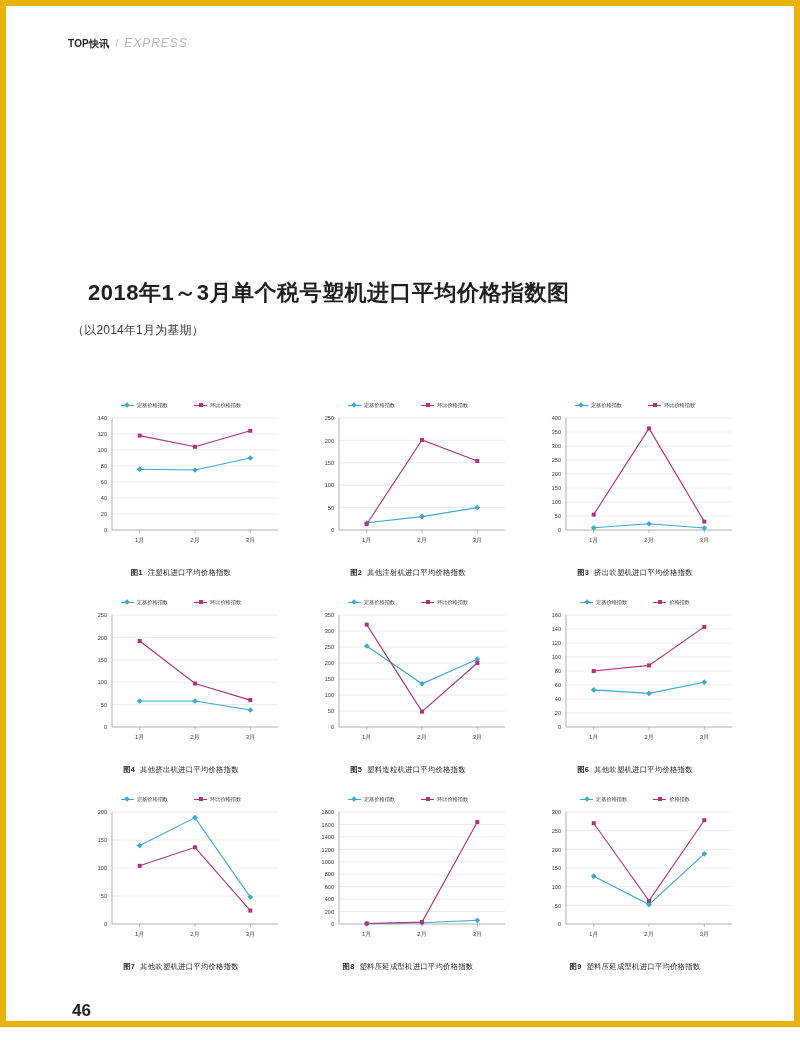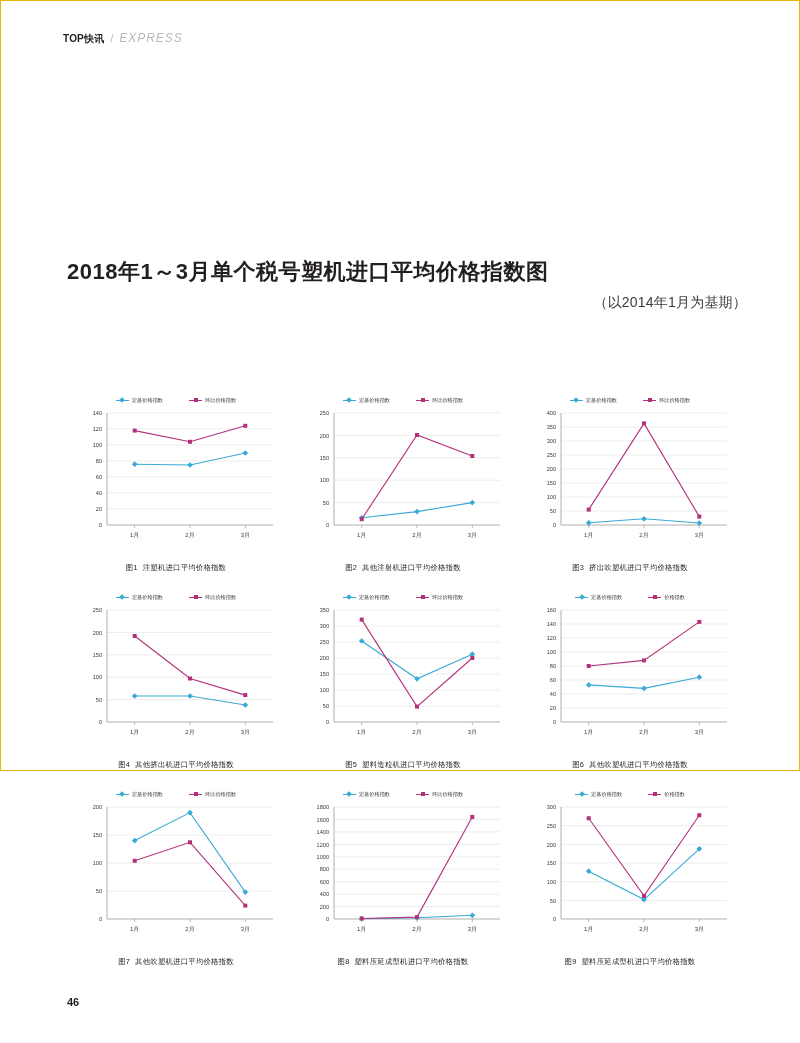--- a/index.html
+++ b/index.html
@@ -12,23 +12,23 @@
     background: #ffffff;
     font-family: "Liberation Sans", sans-serif;
     color: #231f20;
     position: relative;
     overflow: hidden;
   }
   .page {
     position: absolute;
     left: 0; top: 0;
     width: 800px;
-    height: 771px;
+    height: 1027px;
     box-sizing: border-box;
-    border: 1px solid #eab308;
+    border: 6px solid #eab308;
     background: #ffffff;
   }
   
   .header {
     position: absolute;
     left: 62px;
     top: 30px;
     display: flex;
     align-items: baseline;
     gap: 4px;
@@ -56,28 +56,27 @@
     left: 66px;
     top: 258px;
     width: 680px;
   }
   .main-title {
     font-size: 22px;
     font-weight: bold;
     color: #231f20;
     letter-spacing: 0.5px;
     line-height: 1.2;
-    margin: 0;
+    margin: 16px;
   }
   .sub-title {
     margin-top: 9px;
-    font-size: 14px;
+    font-size: 12px;
     color: #3b3b3b;
     letter-spacing: 0.2px;
-    text-align: right;
   }
   
   .charts-grid {
     position: absolute;
     left: 62px;
     top: 392px;
     width: 680px;
     display: grid;
     grid-template-columns: repeat(3, 226px);
     grid-template-rows: repeat(3, 196px);
@@ -138,29 +137,29 @@
     position: absolute;
     left: 0;
     bottom: 16px;
     width: 226px;
     text-align: center;
     font-size: 7.4px;
     color: #231f20;
     letter-spacing: 0.2px;
   }
   .caption .fignum {
-    font-weight: normal;
+    font-weight: bold;
     margin-right: 5px;
   }
   
   .page-number {
     position: absolute;
     left: 66px;
     top: 995px;
-    font-size: 11px;
+    font-size: 17px;
     font-weight: bold;
     color: #231f20;
   }
   text {
     font-family: "Liberation Sans", sans-serif;
   }
 </style>
 </head>
 <body>
 

